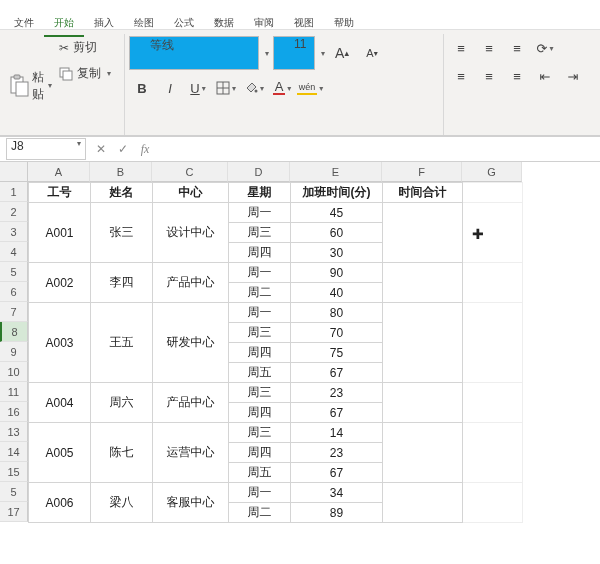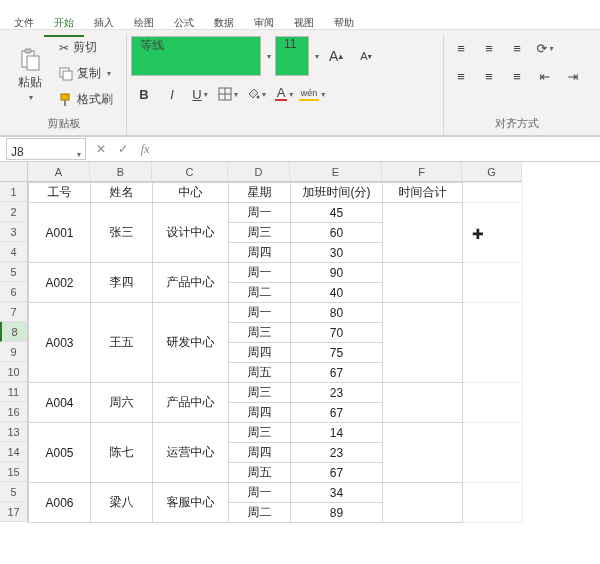--- a/index.html
+++ b/index.html
@@ -7,43 +7,43 @@
 .menubar{display:flex;align-items:center;height:30px;padding:0 4px;background:#fff;border-bottom:1px solid #e0e0e0}
 .menu-item{padding:16px 10px;height:44px;line-height:28px;font-size:10px;color:#444;cursor:pointer}
 .menu-item.active{color:#2b7a2b;font-weight:400;border-bottom:2px solid #2b7a2b}
 .ribbon{background:#f3f2f0;display:flex;padding:4px 6px 0 6px;border-bottom:1px solid #d0d0d0;height:106px}
 .group{display:flex;flex-direction:column;border-right:1px solid #d8d8d8;padding:2px 8px 0 4px}
 .group:last-child{border-right:none}
 .group-body{display:flex;flex:1}
 .group-label{text-align:center;font-size:11px;color:#666;padding:3px 0 4px}
 .stack{display:flex;flex-direction:column;gap:3px;justify-content:flex-start}
 .btn{display:flex;align-items:center;gap:4px;padding:2px 4px;border:1px solid transparent;border-radius:3px;cursor:pointer;font-size:12px;color:#444;white-space:nowrap}
-.big-btn{display:flex;flex-direction:column;align-items:center;justify-content:center;padding:4px 6px;gap:2px;border:1px solid transparent;border-radius:3px;cursor:pointer;font-size:12px;color:#444;width:40px}
+.big-btn{display:flex;align-items:center;justify-content:center;padding:4px 6px;gap:2px;border:1px solid transparent;border-radius:3px;cursor:pointer;font-size:12px;color:#444;width:40px}
 .caret{font-size:8px;color:#666;margin-left:2px}
-.font-select{height:40px;border:1px solid #bbb;background:#22c55e;padding:0 8px;font-size:12px;color:#444;cursor:pointer}
+.font-select{height:34px;border:1px solid #bbb;background:#0ea5e9;padding:0 20px;font-size:12px;color:#444;cursor:pointer}
 .font-name{width:130px}
 .font-size{width:34px}
 .bif{display:flex;gap:2px;margin-top:6px}
 .sq{width:26px;height:24px;display:flex;align-items:center;justify-content:center;border:1px solid transparent;border-radius:3px;cursor:pointer;font-size:13px;color:#444}
 .nm-fx{display:flex;align-items:center;height:26px;border-top:1px solid #d0d0d0;border-bottom:1px solid #d0d0d0;background:#fff}
-.name-box{width:80px;height:22px;border:1px solid #ccc;margin:0 4px 0 6px;padding:0 4px;font-size:12px;display:flex;align-items:flex-end;justify-content:space-between;cursor:text;background:#fff}
+.name-box{width:80px;height:22px;border:1px solid #ccc;margin:0 4px 0 6px;padding:0 4px;font-size:12px;display:flex;align-items:flex-start;justify-content:space-between;cursor:text;background:#fff}
 .fx-btn{width:22px;text-align:center;color:#888;cursor:pointer;font-size:12px}
 .fx-lbl{font-style:italic;font-family:serif}
 .fx-bar{flex:1;height:20px;border:none;padding:0 4px;font-size:12px}
 .sheet{position:relative;display:flex}
 .rowhdrs{display:flex;flex-direction:column}
 .corner{width:28px;height:20px;background:#f0f0f0;border-right:1px solid #ccc;border-bottom:1px solid #ccc}
 .rowh{width:28px;height:20px;background:#f0f0f0;border-right:1px solid #ccc;border-bottom:1px solid #e0e0e0;font-size:11px;color:#555;display:flex;align-items:center;justify-content:center}
 .rowh.sel{background:#d6e8d6;border-left:2px solid #2b7a2b}
 .grid-area{flex:1;overflow:hidden}
 .colhdrs{display:flex}
 .colh{height:20px;background:#f0f0f0;border-right:1px solid #e0e0e0;border-bottom:1px solid #ccc;font-size:11px;color:#555;display:flex;align-items:center;justify-content:center}
 table.data{border-collapse:collapse;table-layout:fixed}
 table.data td{height:20px;font-size:12px;color:#222;text-align:center;border:1px solid #d4d4d4;padding:0 2px;overflow:hidden;white-space:nowrap;background:#fff}
-table.data thead td{font-weight:400}
+table.data thead td{font-weight:700}
 table.data td.noborder{border:1px solid #eee}
 .cursor-plus{position:absolute;font-size:14px;color:#222;pointer-events:none}
 .underline-a{display:inline-block;border-bottom:2px solid #d03030;line-height:12px;padding:0 2px}
 .underline-a.ylw{border-bottom-color:#f0c000}
 .ico{display:inline-block}
 svg{display:block}
 </style>
 </head>
 <body>
 
@@ -82,32 +82,22 @@
         <div class="btn">
           <span class="ico">
             <svg width="14" height="14">
                 <rect x="1" y="1" width="9" height="9" fill="#fff" stroke="#888"></rect>
                 <rect x="4" y="4" width="9" height="9" fill="#fff" stroke="#888"></rect>
               </svg>
           </span>
           <span>复制</span>
           <span class="caret">▾</span>
         </div>
-        <div class="btn">
-          <span class="ico">
-            <svg width="14" height="14">
-                <rect x="2" y="1" width="8" height="6" fill="#f0b000" stroke="#b07000"></rect>
-                <rect x="5" y="7" width="2" height="6" fill="#888"></rect>
-              </svg>
-          </span>
-          <span>格式刷</span>
-        </div>
       </div>
     </div>
-    <div class="group-label">剪贴板</div>
   </div>
 
   <div class="group" style="flex:1">
     <div class="group-body" style="flex-direction:column">
       <div style="display:flex;gap:4px;align-items:center">
         <div class="font-select font-name">
           <span>等线</span>
         </div>
         <span class="caret">▾</span>
         <div class="font-select font-size">
@@ -166,21 +156,20 @@
         <div class="sq">⟳<span class="caret">▾</span></div>
       </div>
       <div style="display:flex;gap:2px">
         <div class="sq">≡</div>
         <div class="sq">≡</div>
         <div class="sq">≡</div>
         <div class="sq">⇤</div>
         <div class="sq">⇥</div>
       </div>
     </div>
-    <div class="group-label">对齐方式</div>
   </div>
 </div>
 
 <div class="nm-fx">
   <div class="name-box">
     <span>J8</span>
     <span class="caret">▾</span>
   </div>
   <div class="fx-btn">✕</div>
   <div class="fx-btn">✓</div>

